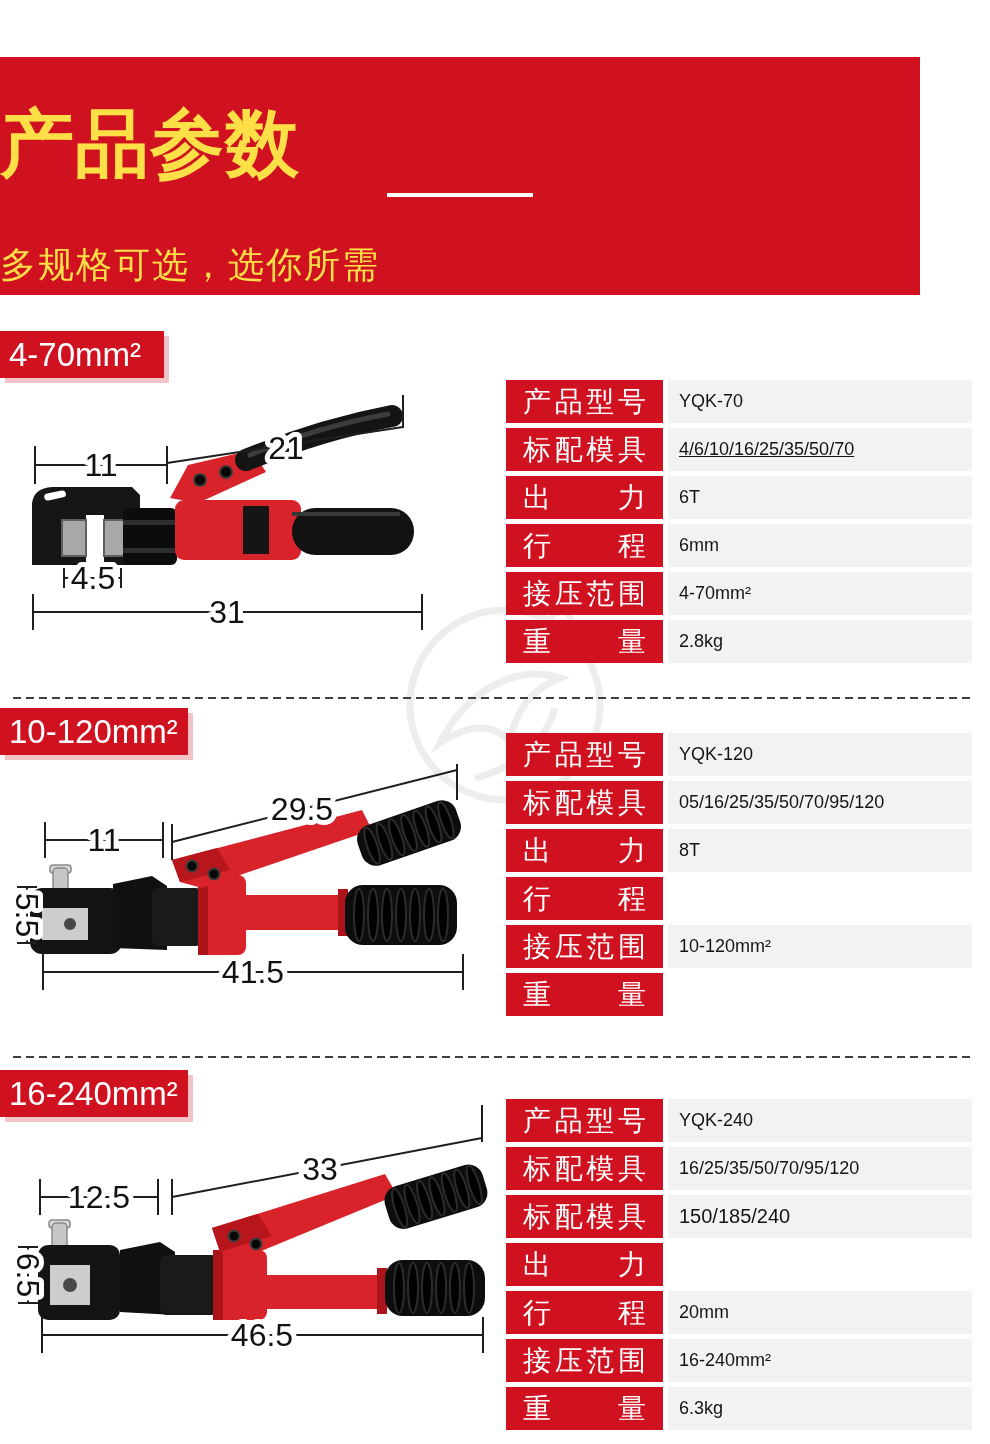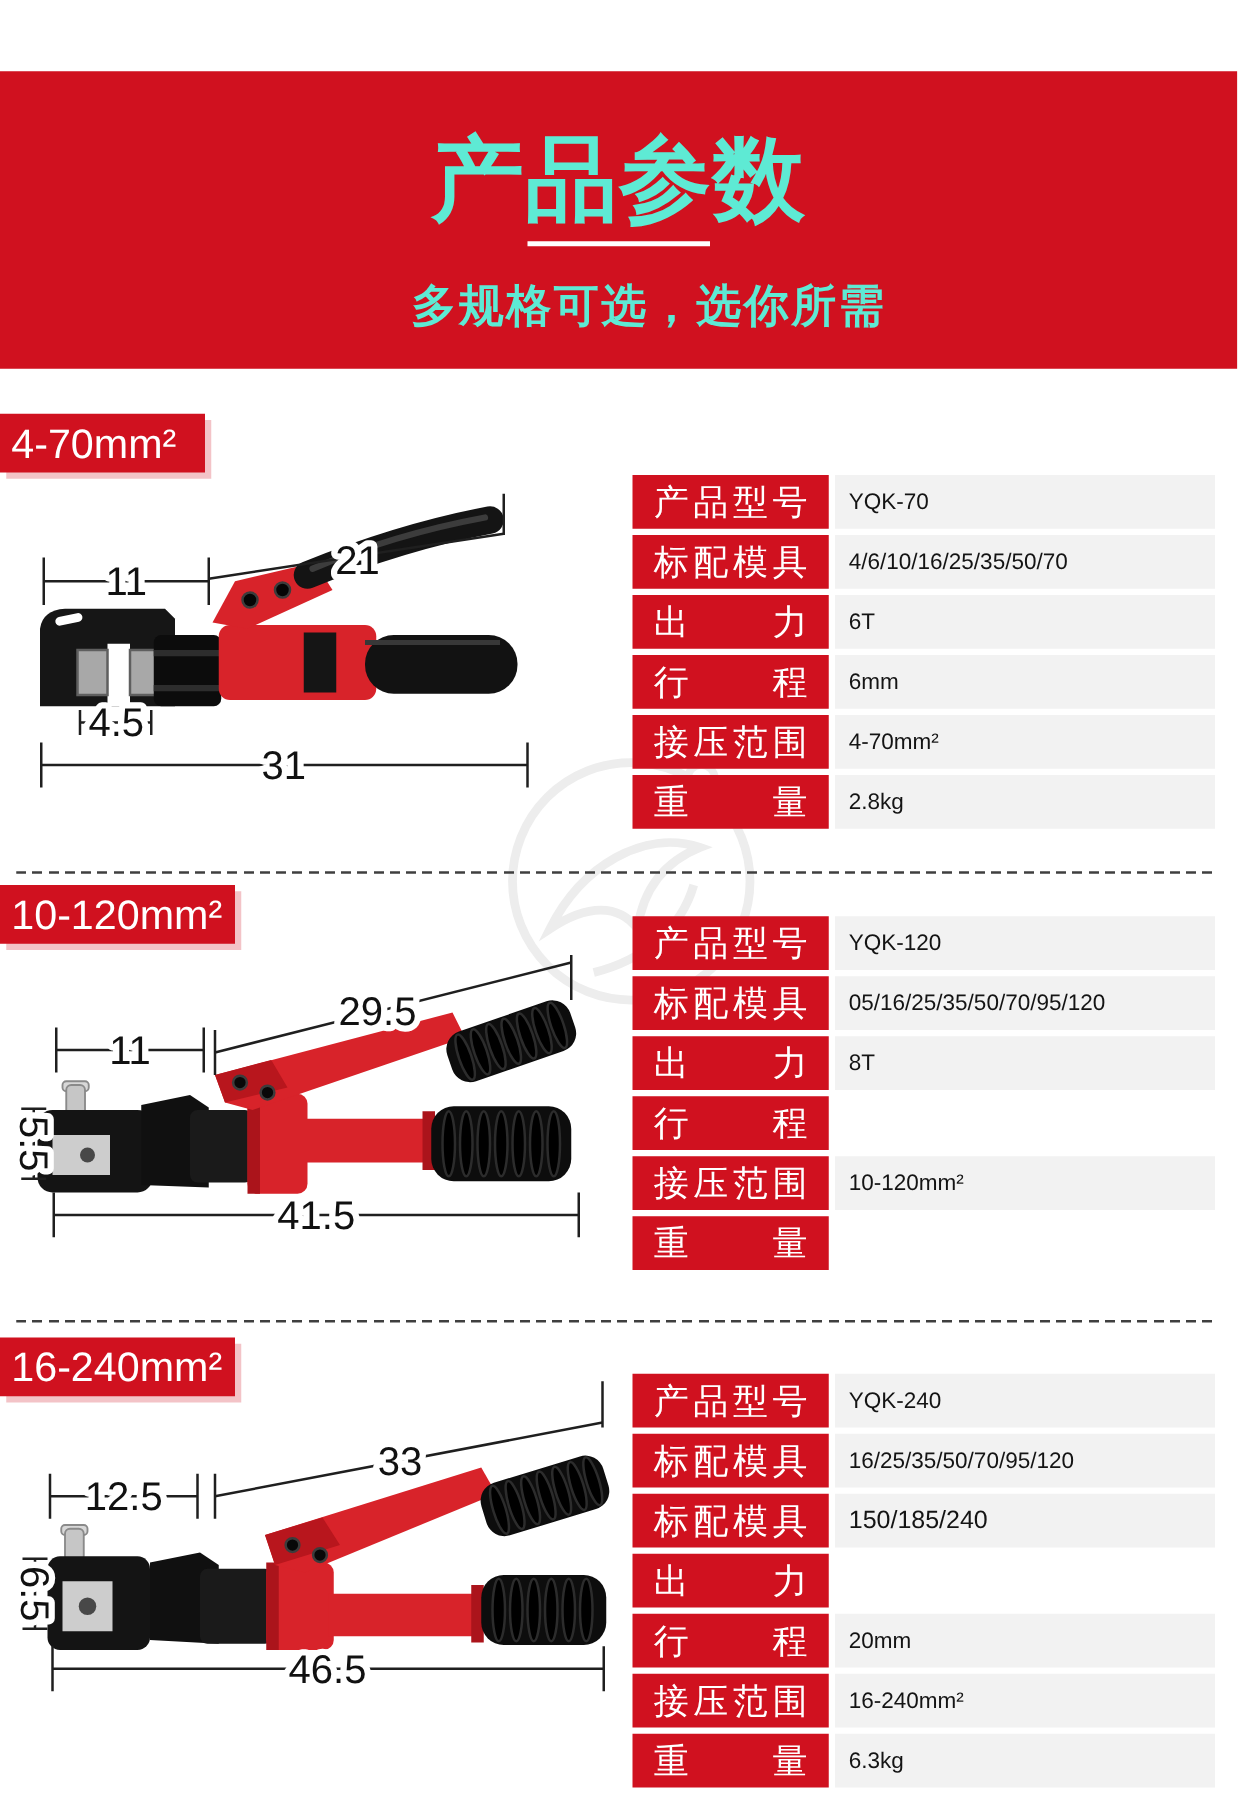--- a/index.html
+++ b/index.html
@@ -10,24 +10,24 @@
     --ink:#141414;
     --dash:#3f3f3f;
     --wm:#ededed;
   }
   html,body{margin:0;padding:0;background:#fff;}
   .page{
     position:relative;width:990px;height:1444px;background:#fff;overflow:hidden;
     font-family:"Liberation Sans","DejaVu Sans",sans-serif;color:var(--ink);
   }
   
-  .banner{position:absolute;left:0;top:57px;width:990px;height:238px;background:var(--red);text-align:center;color:#5eead4;}
+  .banner{position:absolute;left:0;top:57px;width:920px;height:238px;background:var(--red);color:#fde047;}
   .banner-title{margin:0;padding-top:50px;font-size:74px;line-height:1;font-weight:700;letter-spacing:1px;}
   .banner-underline{width:146px;height:4px;background:#fff;margin:12px auto 0;}
-  .banner-subtitle{margin-top:24px;font-size:36px;letter-spacing:2px;font-weight:700;padding-left:48px;}
+  .banner-subtitle{margin-top:44px;font-size:36px;letter-spacing:2px;font-weight:400;}
   
   .badge{
     position:absolute;left:0;height:47px;min-width:164px;box-sizing:border-box;
     background:var(--red);color:#fff;font-size:33px;line-height:47px;
     padding:0 10px 0 9px;box-shadow:5px 5px 0 0 rgba(208,17,31,.25);white-space:nowrap;
   }
   .badge1{top:331px;}.badge2{top:708px;}.badge3{top:1070px;}
   
   .sep{position:absolute;left:13px;width:960px;height:2px;
     background:repeating-linear-gradient(90deg,var(--dash) 0 8px,transparent 8px 13px);}
@@ -125,21 +125,21 @@
         </div>
         <div class="spec-value" style="font-size: 18px;">YQK-70</div>
       </div>
       <div class="spec-row">
         <div class="spec-label">
           <span>标</span>
           <span>配</span>
           <span>模</span>
           <span>具</span>
         </div>
-        <div class="spec-value" style="font-size: 18px;">4/6/10/16/25/35/50/70</div>
+        <div class="spec-value" style="font-size: 18px; text-decoration: underline;">4/6/10/16/25/35/50/70</div>
       </div>
       <div class="spec-row">
         <div class="spec-label">
           <span>出</span>
           <span>力</span>
         </div>
         <div class="spec-value" style="font-size: 18px;">6T</div>
       </div>
       <div class="spec-row">
         <div class="spec-label">

